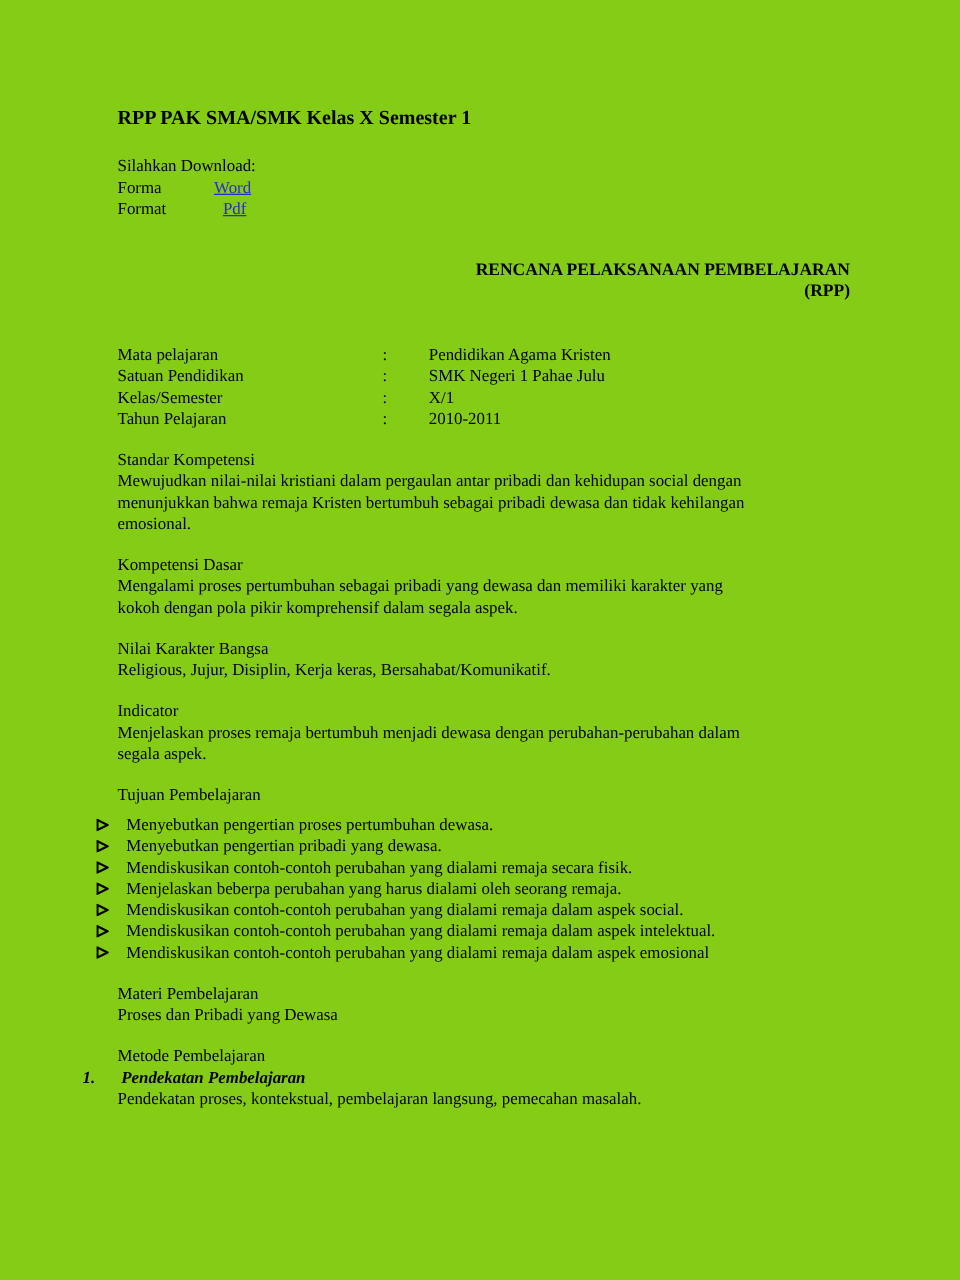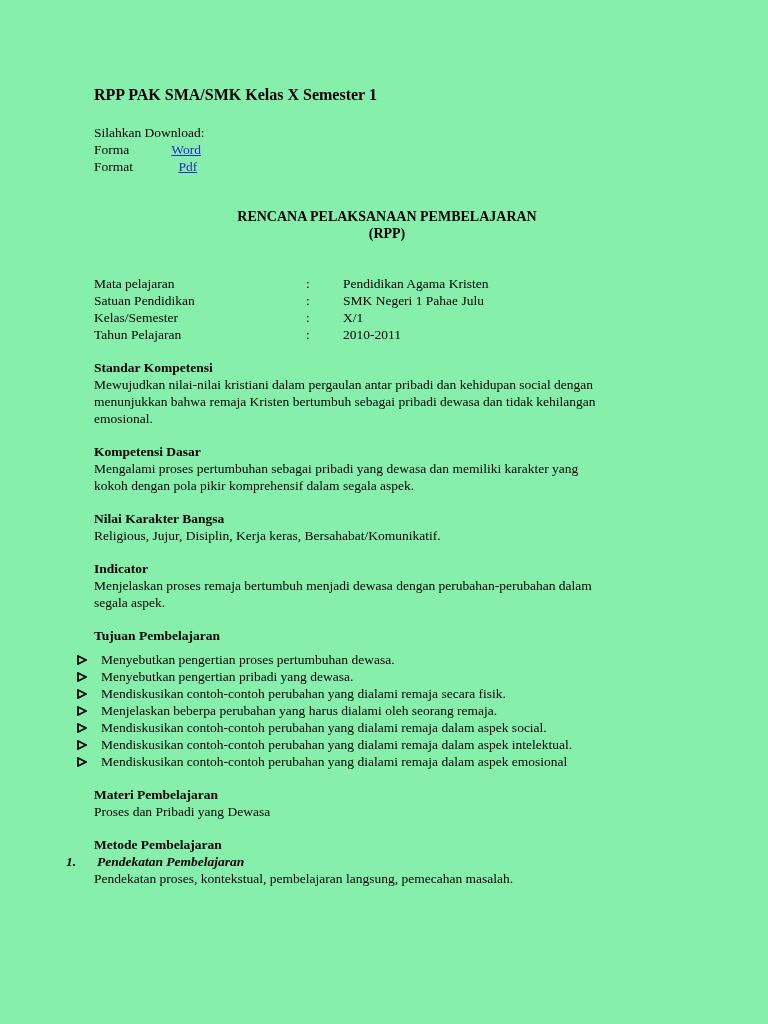--- a/index.html
+++ b/index.html
@@ -1,21 +1,21 @@
 <!DOCTYPE html>
 <html><head>
 <meta charset="utf-8">
 <style>
   * { box-sizing: border-box; }
   html, body { margin: 0; padding: 0; background: #ffffff; }
   .page {
     position: relative;
     width: 768px;
     height: 1024px;
-    background: #86efac;
+    background: #84cc16;
     overflow: hidden;
     font-family: "Liberation Serif", "DejaVu Serif", serif;
     color: #000000;
   }
   .content {
     padding: 86px 88px 0 94px;
     font-size: 13.5px;
     line-height: 17px;
   }
   .doc-title {
@@ -30,32 +30,32 @@
     text-decoration: underline;
     cursor: pointer;
     margin-left: 42px;
   }
   .doc-heading {
     margin-top: 33px;
     text-align: center;
     font-weight: bold;
     font-size: 14px;
   }
-  .doc-heading div { margin: 0; }
+  .doc-heading div { margin: 0; text-align: right; }
   .info-table {
     margin-top: 33px;
     display: grid;
     grid-template-columns: 212px 32px 1fr;
   }
   .info-row { display: contents; }
   .info-value { padding-left: 5px; }
   .section { margin-top: 16px; }
   .section h2 {
     font-size: 13.5px;
-    font-weight: bold;
+    font-weight: normal;
     margin: 0;
     line-height: 17px;
   }
   .section .line { margin: 0; }
   .bullets { margin: 7px; text-align: center; }
   .bullet {
     display: flex;
     margin-left: -24px;
   }
   .bullet .marker {

